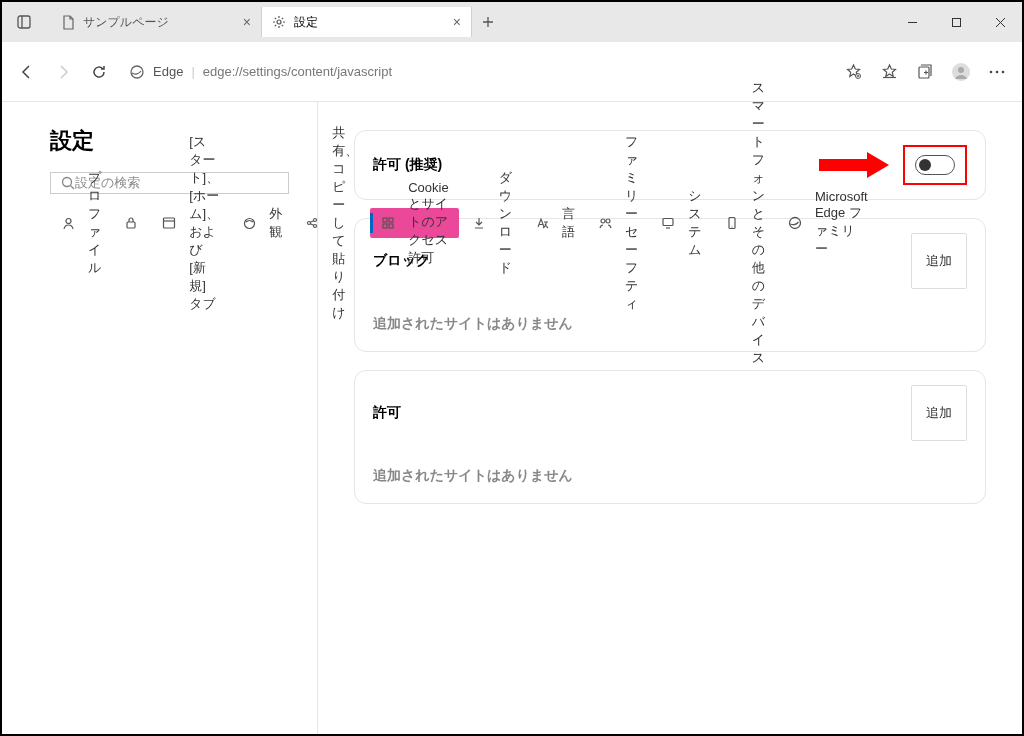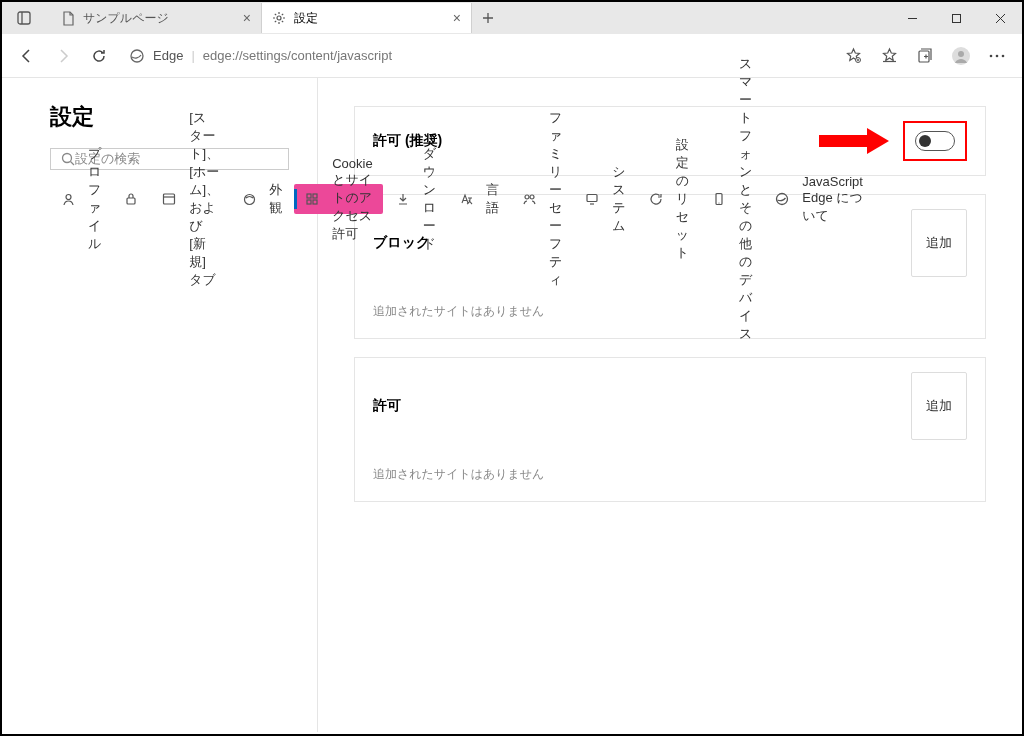--- a/index.html
+++ b/index.html
@@ -1,27 +1,27 @@
 <!DOCTYPE html>
 <html><head>
 <meta charset="utf-8">
 <style>
 * { margin: 0; padding: 0; box-sizing: border-box; font-family: "Segoe UI", "Yu Gothic UI", Meiryo, sans-serif; }
 body { width: 1024px; height: 736px; background: #fff; overflow: hidden; border: 2px solid #000; }
-.titlebar { height: 32px; background: #e8e8e8; display: flex; align-items: stretch; }
+.titlebar { height: 40px; background: #e8e8e8; display: flex; align-items: stretch; }
 .tab-group { display: flex; align-items: center; padding-left: 6px; }
 .tablet-icon-box { width: 32px; display:flex; align-items:center; justify-content:center; }
 .tab { height: 30px; display: flex; align-items: center; padding: 0 10px; font-size: 12px; gap: 8px; border-right: 1px solid #d0d0d0; min-width: 210px; position: relative; }
 .tab.active { background: #fff; }
 .tab.inactive { background: #e8e8e8; color: #555; }
 .tab .close { margin-left: auto; color: #666; font-size: 14px; }
 .newtab { width: 32px; display:flex; align-items:center; justify-content:center; color: #555; }
 .win-controls { margin-left: auto; display: flex; }
 .win-btn { width: 44px; display:flex; align-items:center; justify-content:center; color:#333; }
-.addrbar { height: 44px; border-bottom: 1px solid #e5e5e5; display:flex; align-items:center; padding: 0 8px; gap: 2px; }
+.addrbar { height: 60px; border-bottom: 1px solid #e5e5e5; display:flex; align-items:center; padding: 0 8px; gap: 2px; }
 .nav-btn { width: 34px; height: 34px; display:flex; align-items:center; justify-content:center; color:#666; border-radius:4px; }
 .nav-btn.disabled { color:#ccc; }
 .url-area { flex:1; height: 32px; border:1px solid #fff; border-radius:4px; display:flex; align-items:center; padding:0 10px; gap:8px; font-size:13px; color:#555; }
 .url-area .edge-label { color:#555; }
 .url-area .pipe { color:#ccc; }
 .url-area .url-text { color:#777; }
 .right-icons { display:flex; gap:2px; }
 .content { display:flex; height: calc(100% - 78px); }
 .sidebar { width: 316px; border-right:1px solid #e5e5e5; padding: 24px 28px 24px 48px; }
 .settings-title { font-size: 22px; font-weight:600; margin-bottom: 16px; }
@@ -30,24 +30,24 @@
 .nav-item { height: 30px; display:flex; align-items:center; gap:12px; padding: 0 10px; font-size:13px; color:#333; border-radius:2px; position:relative; }
 .nav-item.active { background:#ec4899; font-weight:500; }
 .nav-item.active::before { content:""; position:absolute; left:0; top:5px; bottom:5px; width:3px; background:#0067c0; }
 .nav-item .ic { width:16px; height:16px; display:flex; align-items:center; justify-content:center; color:#555; flex-shrink:0; }
 .main { flex:1; padding: 28px 36px; overflow:auto; }
 .breadcrumb { display:flex; align-items:center; gap:12px; font-size:18px; font-weight:600; margin-bottom: 28px; }
 .back-arrow { color:#0067c0; }
 .bc-link { color:#0067c0; }
 .bc-sep { color:#333; }
 .bc-current { color:#333; }
-.card { border:1px solid #e5e5e5; border-radius:0; margin-bottom: 18px; background:#fff; }
+.card { border:1px solid #e5e5e5; border-radius:12px; margin-bottom: 18px; background:#fff; }
 .card-row { padding: 14px 18px; display:flex; align-items:center; justify-content:space-between; font-size:14px; font-weight:600; }
-.card-sub { padding: 12px 18px 18px; font-size:12px; color:#888; border-top: none; }
-.add-btn { border:1px solid #ddd; background:#fff; padding:24px 14px; font-size:13px; border-radius:2px; color:#333; }
+.card-sub { padding: 12px 18px 18px; font-size:14px; color:#888; border-top: none; font-weight: bold; }
+.add-btn { border:1px solid #ddd; background:#fff; padding:18px 14px; font-size:13px; border-radius:2px; color:#333; }
 .toggle-wrap { display:flex; align-items:center; gap:14px; }
 .arrow-callout { width:70px; height:22px; position:relative; }
 .arrow-callout .shaft { position:absolute; left:0; top:5px; width:50px; height:12px; background:#f00; }
 .arrow-callout .head { position:absolute; left:48px; top:-2px; width:0; height:0; border-top:13px solid transparent; border-bottom:13px solid transparent; border-left:22px solid #f00; }
 .toggle-highlight { border:2px solid #f00; padding:8px 10px; display:flex; align-items:center; }
 .toggle { width:40px; height:20px; border:1px solid #555; border-radius:10px; position:relative; background:#fff; }
 .toggle .knob { position:absolute; left:3px; top:3px; width:12px; height:12px; background:#333; border-radius:50%; }
 svg { display:block; }
 </style>
 </head>
@@ -213,20 +213,31 @@
         </li>
       <li class="nav-item">
           <span class="ic">
             <svg width="15" height="15" viewBox="0 0 15 15">
               <circle cx="7.5" cy="7.5" r="5" fill="none" stroke="#555" stroke-width="1.2"></circle>
               <path d="M4 6c2-2 5-2 7 0" fill="none" stroke="#555" stroke-width="1.2"></path>
             </svg>
           </span>
           <span>外観</span>
         </li>
+      <li class="nav-item">
+          <span class="ic">
+            <svg width="14" height="14" viewBox="0 0 14 14">
+              <circle cx="4" cy="7" r="1.5" fill="none" stroke="#555" stroke-width="1.2"></circle>
+              <circle cx="10" cy="4" r="1.5" fill="none" stroke="#555" stroke-width="1.2"></circle>
+              <circle cx="10" cy="10" r="1.5" fill="none" stroke="#555" stroke-width="1.2"></circle>
+              <path d="M5.3 6.3l3.4-1.6M5.3 7.7l3.4 1.6" stroke="#555" stroke-width="1.2"></path>
+            </svg>
+          </span>
+          <span>共有、コピーして貼り付け</span>
+        </li>
       <li class="nav-item active">
           <span class="ic">
             <svg width="14" height="14" viewBox="0 0 14 14">
               <rect x="2" y="2" width="4" height="4" fill="none" stroke="#555" stroke-width="1.2"></rect>
               <rect x="8" y="2" width="4" height="4" fill="none" stroke="#555" stroke-width="1.2"></rect>
               <rect x="2" y="8" width="4" height="4" fill="none" stroke="#555" stroke-width="1.2"></rect>
               <rect x="8" y="8" width="4" height="4" fill="none" stroke="#555" stroke-width="1.2"></rect>
             </svg>
           </span>
           <span>Cookie とサイトのアクセス許可</span>
@@ -262,42 +273,34 @@
             <svg width="14" height="14" viewBox="0 0 14 14">
               <rect x="2" y="2.5" width="10" height="7" rx="1" fill="none" stroke="#555" stroke-width="1.2"></rect>
               <line x1="5" y1="12" x2="9" y2="12" stroke="#555" stroke-width="1.2"></line>
             </svg>
           </span>
           <span>システム</span>
         </li>
       <li class="nav-item">
           <span class="ic">
             <svg width="14" height="14" viewBox="0 0 14 14">
-              <path d="M12 7a5 5 0 1 1-1.5-3.5M12 2v3h-3" fill="none" stroke="#555" stroke-width="1.2"></path>
-            </svg>
-          </span>
-          <span>設定のリセット</span>
-        </li>
-      <li class="nav-item">
-          <span class="ic">
-            <svg width="14" height="14" viewBox="0 0 14 14">
               <rect x="4" y="1.5" width="6" height="11" rx="1" fill="none" stroke="#555" stroke-width="1.2"></rect>
               <circle cx="7" cy="11" r="0.6" fill="#555"></circle>
             </svg>
           </span>
           <span>スマートフォンとその他のデバイス</span>
         </li>
       <li class="nav-item">
           <span class="ic">
             <svg width="14" height="14" viewBox="0 0 14 14">
               <circle cx="7" cy="7" r="5.5" fill="none" stroke="#555" stroke-width="1.3"></circle>
               <path d="M2.5 8c2.5 1.5 6 .5 8-2" fill="none" stroke="#555" stroke-width="1.3"></path>
             </svg>
           </span>
-          <span>JavaScript Edge について</span>
+          <span>Microsoft Edge ファミリー</span>
         </li>
     </ul>
   </aside>
 
   <main class="main">
 
     <div class="card">
       <div class="card-row">
         <span>許可 (推奨)</span>
         <div class="toggle-wrap">

